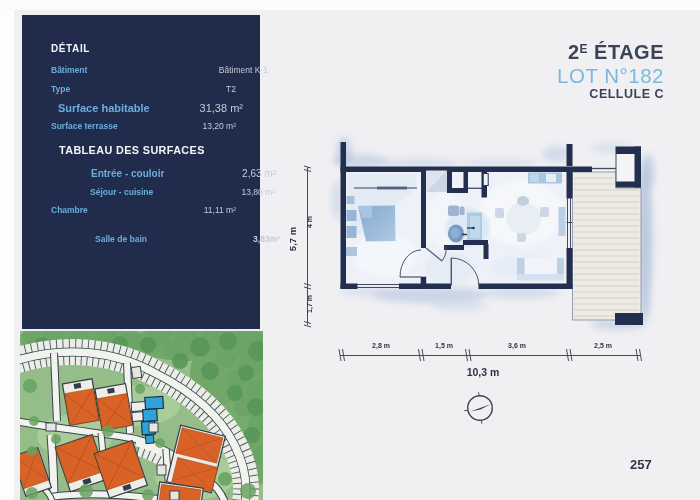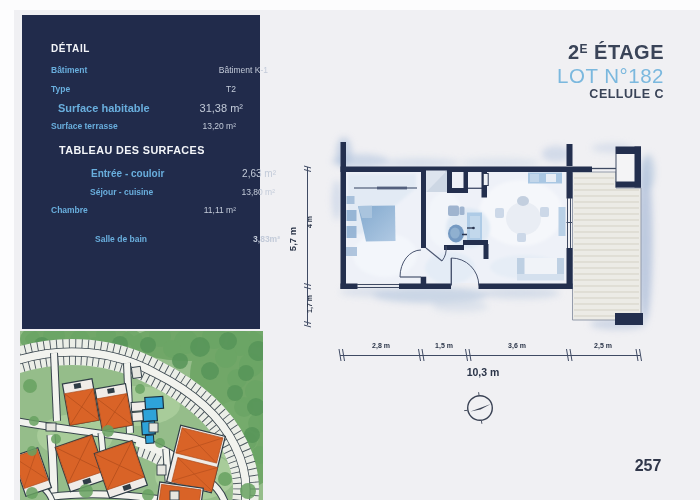--- a/index.html
+++ b/index.html
@@ -36,21 +36,21 @@
 <div class="abs" style="left:51px;top:205px;width:185px;font-size:8.5px;color:#69aedd;font-weight:bold;">Chambre<span style="float:right;color:#c3cbd9;font-weight:normal;">11,11 m²</span></div>
 
 <div class="abs" style="left:51px;top:234px;width:185px;font-size:8.5px;color:#69aedd;font-weight:bold;margin-left:44px;">Salle de bain<span style="float:right;color:#c3cbd9;font-weight:bold;">3,83m²</span></div>
 
 <div class="abs" style="left:364px;top:41px;width:300px;text-align:right;font-size:20px;font-weight:bold;color:#3a4458;letter-spacing:0.5px;">2<span style="font-size:12px;vertical-align:6px;">E</span> ÉTAGE</div>
 
 <div class="abs" style="left:364px;top:64px;width:300px;text-align:right;font-size:20.5px;font-weight:normal;color:#7bb8de;letter-spacing:0.5px;">LOT N°182</div>
 
 <div class="abs" style="left:364px;top:87px;width:300px;text-align:right;font-size:12.5px;font-weight:bold;color:#3a4458;letter-spacing:0.5px;">CELLULE C</div>
 
-<div class="abs" style="left:630px;top:457px;width:36px;text-align:center;font-size:16px;font-weight:bold;color:#30374a;">257</div>
+<div class="abs" style="left:630px;top:457px;width:36px;text-align:left;font-size:13px;font-weight:bold;color:#30374a;">257</div>
 
 <svg class="abs" style="left:20px;top:331px;" width="243" height="171" viewBox="0 0 243 171">
 
   <rect x="0" y="0" width="243" height="171" fill="#95bd8a"></rect>
   <g fill="#a8cc9a">
     <ellipse cx="55" cy="105" rx="38" ry="22"></ellipse>
     <ellipse cx="175" cy="145" rx="40" ry="24"></ellipse>
     <ellipse cx="115" cy="75" rx="45" ry="20"></ellipse>
     <ellipse cx="215" cy="100" rx="25" ry="30"></ellipse>
   </g>

